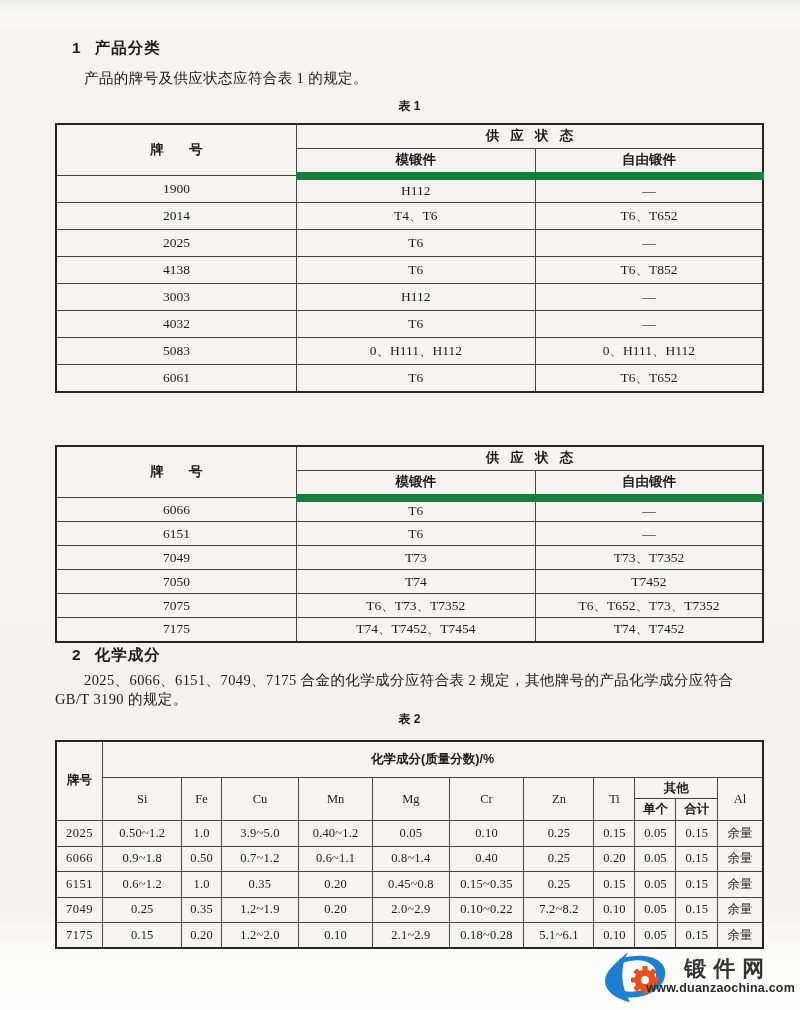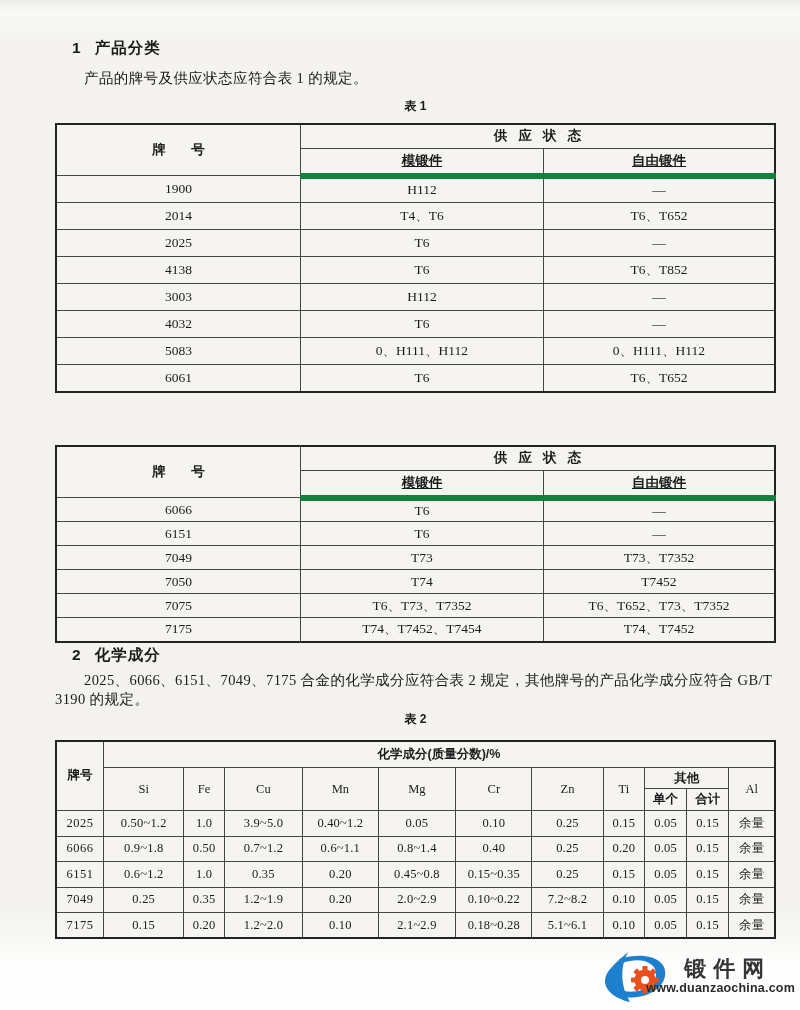--- a/index.html
+++ b/index.html
@@ -11,21 +11,21 @@
     background: linear-gradient(180deg, #fbfbfa 0%, #f4f3ef 4%, #f3f2ee 90%, #fdfdfc 95%, #fefefe 100%);
     font-family: "Liberation Serif", "DejaVu Serif", serif;
     color: #1b1b1b;
   }
   .scan-top-edge {
     position: absolute; top: 0; left: 0; right: 0; height: 12px;
     background: linear-gradient(180deg, rgba(190,190,186,0.25), rgba(190,190,186,0));
   }
   .page {
     position: absolute; inset: 0;
-    padding: 0 24px 0 55px;
+    padding: 0 36px 0 55px;
   }
   .sec-heading {
     font-family: "Liberation Sans", "DejaVu Sans", sans-serif;
     font-weight: bold;
     font-size: 15.5px; line-height: 20px;
     margin: 38px 0 0 17px;
     letter-spacing: 1px;
   }
   .sec-heading .sec-num { margin-right: 14px; letter-spacing: 0; }
   #section2-heading { margin-top: 2px; }
@@ -62,35 +62,35 @@
     white-space: nowrap;
   }
   
   .supply-table { margin-top: 8px; font-size: 13.5px; }
   #table1b { margin-top: 52px; }
   .supply-table thead th {
     font-family: "Liberation Sans", "DejaVu Sans", sans-serif;
     font-weight: bold; font-size: 13.5px;
   }
   .supply-table thead tr.row-supply th { height: 25px; }
-  .supply-table thead tr.row-forms th { height: 27px; border-bottom: 6px solid #15803d; text-decoration: underline; }
+  .supply-table thead tr.row-forms th { height: 27px; border-bottom: 8px solid #15803d; }
   .supply-table th.grade-head { word-spacing: 1.6em; }
   .supply-table th.supply-head { word-spacing: 0.55em; }
   #table1 tbody td { height: 27px; }
   #table1b tbody td { height: 24px; }
 
   
   #table2 { margin-top: 12px; font-size: 12.5px; }
   #table2 thead th {
     font-weight: normal; font-size: 12.5px;
   }
   #table2 thead th.cjk {
     font-family: "Liberation Sans", "DejaVu Sans", sans-serif; font-weight: bold;
   }
-  #table2 tr.row-comp th { height: 27px; }
+  #table2 tr.row-comp th { height: 37px; }
   #table2 tr.row-elem th { height: 21px; }
   #table2 tr.row-other th { height: 22px; }
   #table2 tbody td { height: 25.5px; letter-spacing: 0.2px; }
   #table2 tbody td:first-child { letter-spacing: 0.5px; }
 
   
   .logo {
     position: absolute; right: 5px; bottom: 7px;
     display: flex; align-items: center;
   }

